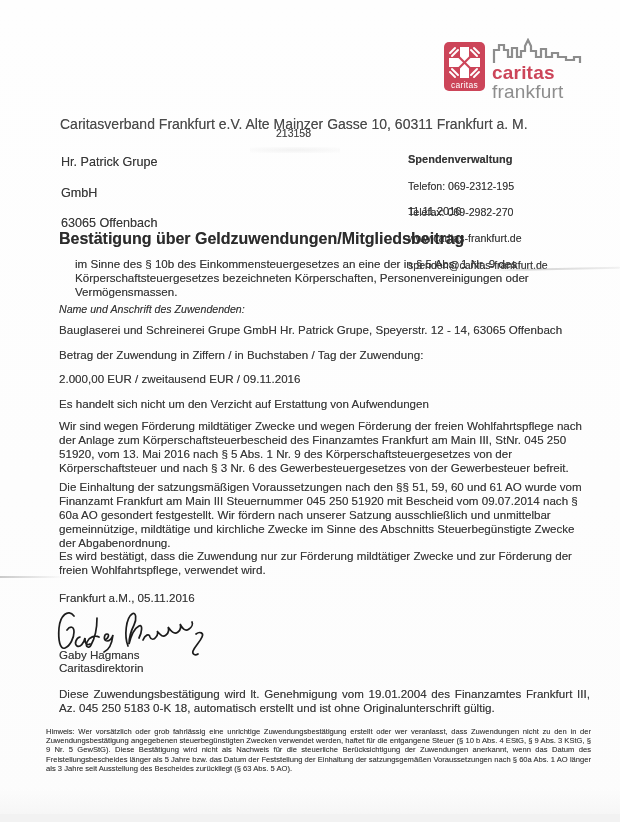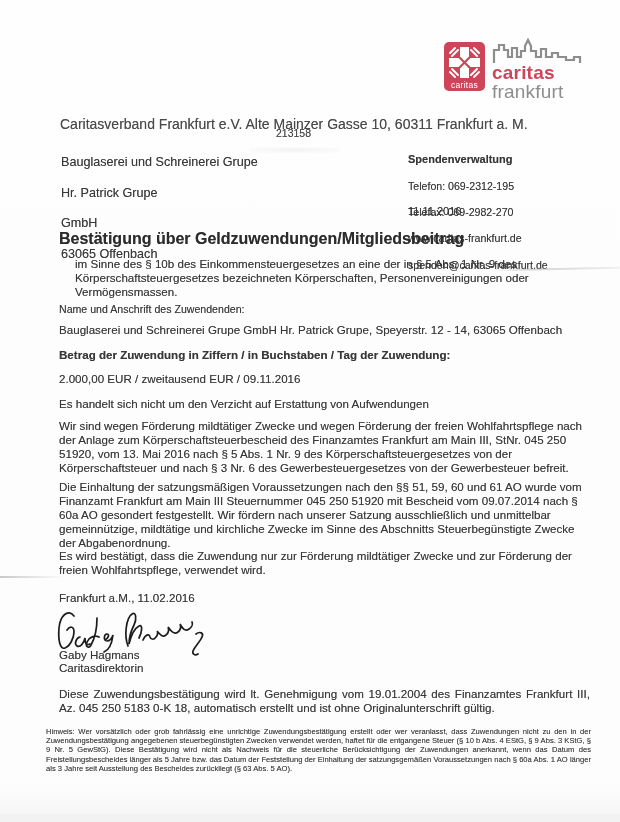--- a/index.html
+++ b/index.html
@@ -54,23 +54,23 @@
   .sender-line{top:116px;left:60px;font-size:14px;color:#4a4a4a;}
   .ref-number{top:127px;left:276px;font-size:10.5px;color:#474747;}
   .recipient{top:140px;left:61px;font-size:12.6px;line-height:15.3px;}
   .contact{top:140px;left:408px;font-size:10.6px;line-height:13.2px;}
   .contact .dept{font-weight:bold;font-size:11px;}
   .issue-date{top:205px;left:408px;font-size:11px;}
   
   .doc-title{top:230px;left:59px;font-size:16px;font-weight:bold;color:#2c2c2c;}
   .p{font-size:11.6px;line-height:14px;}
   .intro{top:257px;left:59px;width:496px;margin-left:16px;}
-  .donor-label{top:303px;left:59px;font-size:10.6px;}
+  .donor-label{top:303px;left:59px;font-size:10.6px;font-style:italic;}
   .donor-value{top:323px;left:59px;width:540px;}
-  .amount-label{top:348px;left:59px;font-weight:bold;}
+  .amount-label{top:348px;left:59px;}
   .amount-value{top:372px;left:59px;}
   .waiver{top:397px;left:59px;}
   .exemption{top:419px;left:59px;width:531px;}
   .compliance{top:480px;left:59px;width:531px;}
   .confirmation{top:549px;left:59px;width:537px;}
   .place-date{top:591px;left:59px;}
   
   .signature-svg{position:absolute;top:604px;left:50px;}
   .sig-name{top:648px;left:59px;font-size:11.6px;line-height:13px;}
   .sig-title{top:661px;left:59px;font-size:11.6px;line-height:13px;}
@@ -129,21 +129,20 @@
       </svg>
       <div class="logo-brand">caritas</div>
       <div class="logo-sub">frankfurt</div>
     </div>
   </div>
 
   <div class="txt sender-line">Caritasverband Frankfurt e.V. Alte Mainzer Gasse 10, 60311 Frankfurt a. M.</div>
   <div class="txt ref-number">213158</div>
 
   <div class="txt recipient">
-    <div>Bauglaserei und Schreinerei Grupe</div>
     <div>Hr. Patrick Grupe</div>
     <div>GmbH</div>
     <div>63065 Offenbach</div>
   </div>
 
   <div class="txt contact">
     <div class="dept">Spendenverwaltung</div>
     <div>Telefon: 069-2312-195</div>
     <div>Telefax: 069-2982-270</div>
     <div>www.caritas-frankfurt.de</div>
@@ -155,21 +154,21 @@
 
   <div class="txt p intro">im Sinne des § 10b des Einkommensteuergesetzes an eine der in § 5 Abs. 1 Nr. 9 des Körperschaftsteuergesetzes bezeichneten Körperschaften, Personenvereinigungen oder Vermögensmassen.</div>
   <div class="txt donor-label">Name und Anschrift des Zuwendenden:</div>
   <div class="txt p donor-value">Bauglaserei und Schreinerei Grupe GmbH Hr. Patrick Grupe, Speyerstr. 12 - 14, 63065 Offenbach</div>
   <div class="txt p amount-label">Betrag der Zuwendung in Ziffern / in Buchstaben / Tag der Zuwendung:</div>
   <div class="txt p amount-value">2.000,00 EUR / zweitausend EUR / 09.11.2016</div>
   <div class="txt p waiver">Es handelt sich nicht um den Verzicht auf Erstattung von Aufwendungen</div>
   <div class="txt p exemption">Wir sind wegen Förderung mildtätiger Zwecke und wegen Förderung der freien Wohlfahrtspflege nach der Anlage zum Körperschaftsteuerbescheid des Finanzamtes Frankfurt am Main III, StNr. 045 250 51920, vom 13. Mai 2016 nach § 5 Abs. 1 Nr. 9 des Körperschaftsteuergesetzes von der Körperschaftsteuer und nach § 3 Nr. 6 des Gewerbesteuergesetzes von der Gewerbesteuer befreit.</div>
   <div class="txt p compliance">Die Einhaltung der satzungsmäßigen Voraussetzungen nach den §§ 51, 59, 60 und 61 AO wurde vom Finanzamt Frankfurt am Main III Steuernummer 045 250 51920 mit Bescheid vom 09.07.2014 nach § 60a AO gesondert festgestellt. Wir fördern nach unserer Satzung ausschließlich und unmittelbar gemeinnützige, mildtätige und kirchliche Zwecke im Sinne des Abschnitts Steuerbegünstigte Zwecke der Abgabenordnung.</div>
   <div class="txt p confirmation">Es wird bestätigt, dass die Zuwendung nur zur Förderung mildtätiger Zwecke und zur Förderung der freien Wohlfahrtspflege, verwendet wird.</div>
-  <div class="txt p place-date">Frankfurt a.M., 11.02.2016</div>
+  <div class="txt p place-date">Frankfurt a.M., 05.11.2016</div>
 
   <svg class="signature-svg" width="180" height="56" viewBox="0 0 180 56">
     <g fill="none" stroke="#1c1c1c" stroke-width="1.7" stroke-linecap="round">
       <path d="M24,12 C18,4 10,12 9,24 C8,36 10,46 15,44 C20,42 24,34 24,28 C24,22 20,22 17,26"></path>
       <path d="M30,33 c-4,1 -6,7 -3,9 c3,2 7,-3 8,-8 c0,5 1,8 5,6"></path>
       <path d="M47,14 c0,10 -2,20 -6,27 c-2,4 -6,2 -4,-3 c2,-5 8,-7 12,-5"></path>
       <path d="M55,36 c3,-1 5,-6 2,-6 c-3,0 -4,7 0,7 c3,0 5,-3 6,-6 c-1,8 -4,15 -9,17"></path>
       <path d="M78,42 C74,32 76,14 82,10 C86,7 87,15 84,21 C81,27 79,35 79,40 C81,32 85,24 89,22 C93,20 92,28 89,34"></path>
       <path d="M93,36 c2,-5 6,-7 7,-3 c1,3 4,3 6,0 c2,-2 2,-5 1,-6 c3,3 5,7 9,4 c3,-2 3,-6 2,-8 c3,4 6,8 10,5 c3,-2 3,-6 2,-8 c2,4 5,8 9,5 c3,-2 4,-5 3,-7"></path>
       <path d="M146,30 c4,-3 8,-1 6,3 c-2,5 -7,9 -9,14 c-1,3 2,5 5,3"></path>

